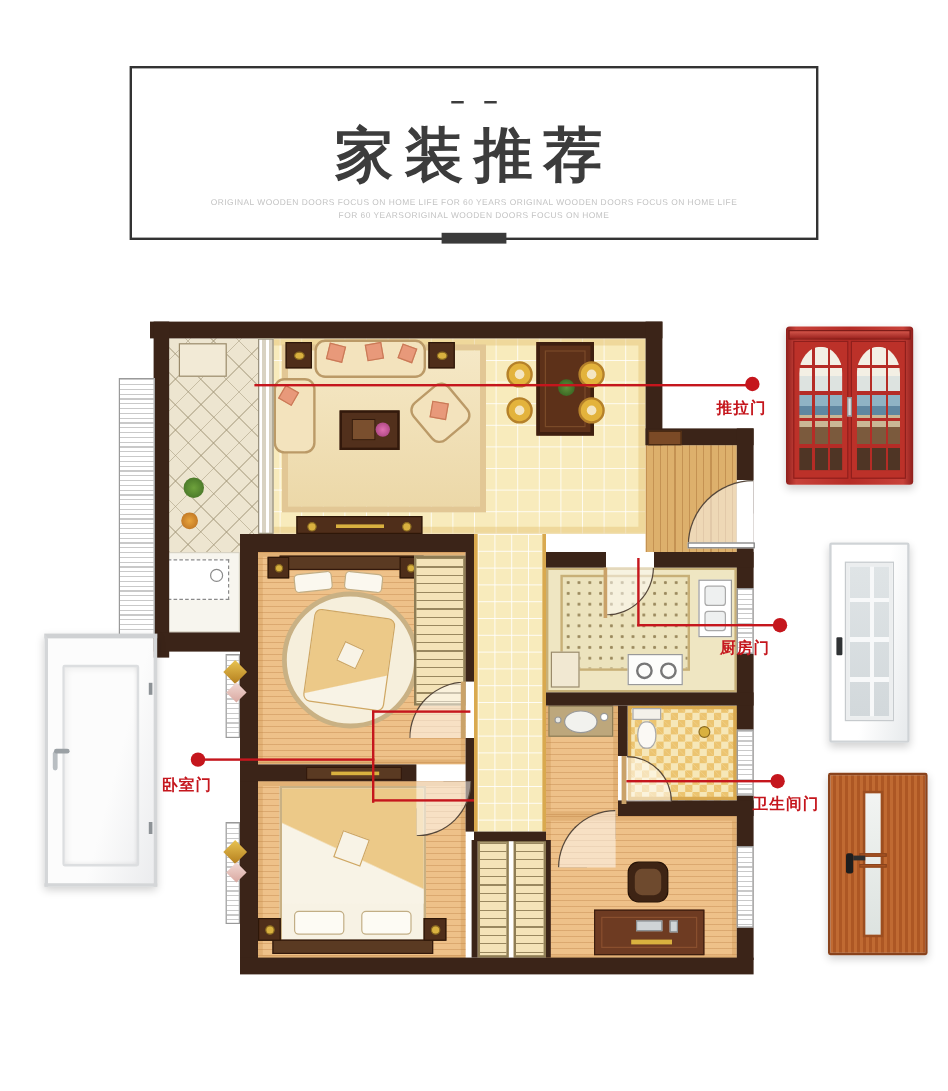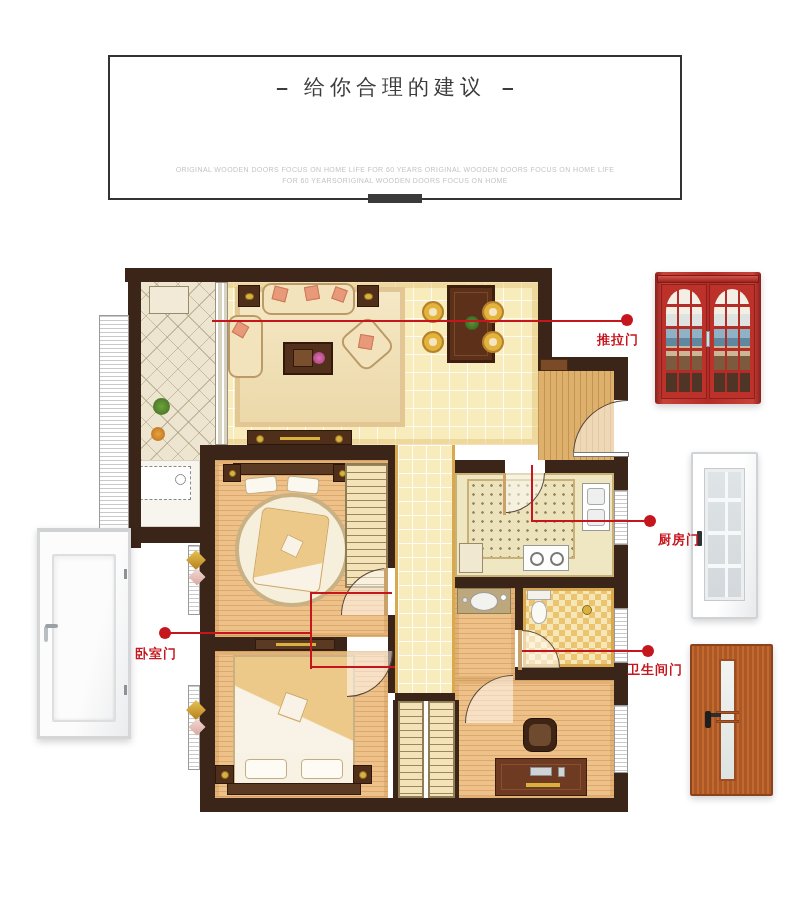--- a/index.html
+++ b/index.html
@@ -94,23 +94,23 @@
   .dl-hinge{position:absolute;right:1px;width:3px;height:10px;background:#8d9296;}
 </style>
 </head>
 <body>
 
 <div class="page">
 
   <div class="header-box">
     <div class="tagline">
       <span class="dash">–</span>
-      <span>给你合理的建议</span>
       <span class="dash">–</span>
     </div>
+    <h1 class="title">家装推荐</h1>
     <div class="subtitle">
       <div>ORIGINAL WOODEN DOORS FOCUS ON HOME LIFE FOR 60 YEARS ORIGINAL WOODEN DOORS FOCUS ON HOME LIFE</div>
       <div>FOR 60 YEARSORIGINAL WOODEN DOORS FOCUS ON HOME</div>
     </div>
     <div class="header-bar"></div>
   </div>
 
   <div class="plan">
 
     <div class="floor f-balcony" style="left:46px;top:17px;width:74px;height:178px"></div>
@@ -288,21 +288,21 @@
     <div class="arc" style="left:370px;top:410px;width:48px;height:48px;border-top:1px solid #55473a;border-left:1px solid #55473a;border-top-left-radius:100%"></div>
   </div>
 
   <div class="rline" style="left:212px;top:320px;width:416px;height:2px"></div>
   <div class="rdot" style="left:621px;top:314px"></div>
   <div class="rlabel" style="left:597px;top:331px">推拉门</div>
 
   <div class="rline" style="left:531px;top:465px;width:2px;height:57px"></div>
   <div class="rline" style="left:531px;top:520px;width:119px;height:2px"></div>
   <div class="rdot" style="left:644px;top:515px"></div>
-  <div class="rlabel" style="left:658px;top:531px">厨房门</div>
+  <div class="rlabel" style="left:600px;top:531px">厨房门</div>
 
   <div class="rline" style="left:522px;top:650px;width:126px;height:2px"></div>
   <div class="rdot" style="left:642px;top:645px"></div>
   <div class="rlabel" style="left:627px;top:661px">卫生间门</div>
 
   <div class="rline" style="left:164px;top:632px;width:148px;height:2px"></div>
   <div class="rline" style="left:310px;top:592px;width:2px;height:77px"></div>
   <div class="rline" style="left:310px;top:592px;width:82px;height:2px"></div>
   <div class="rline" style="left:310px;top:666px;width:85px;height:2px"></div>
   <div class="rdot" style="left:159px;top:627px"></div>

